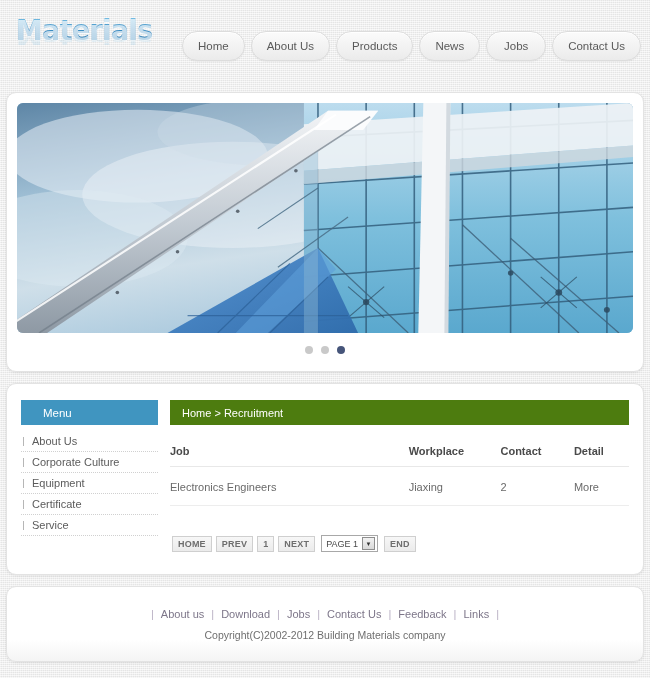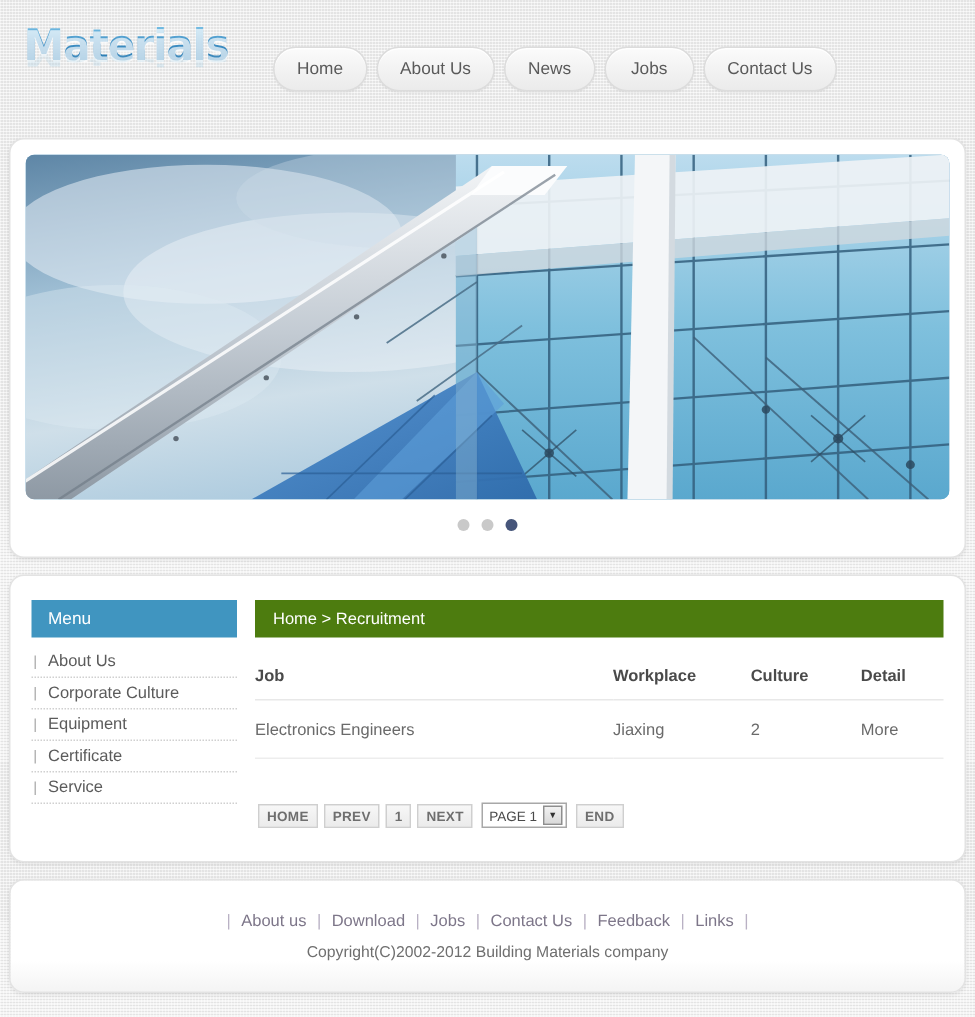--- a/index.html
+++ b/index.html
@@ -119,21 +119,21 @@
   .main-card { margin-top: 11px; height: 192px; padding: 16px 14px; display: flex; gap: 12px; }
 
   .sidebar { width: 137px; flex: 0 0 137px; }
   .sidebar-head {
     background: #4095c0;
     color: #fff;
     font-size: 11.5px;
     height: 25px;
     display: flex;
     align-items: center;
-    padding-left: 11px;
+    padding-left: 22px;
   }
   .side-item {
     display: flex;
     align-items: center;
     height: 21px;
     font-size: 11px;
     color: #5b5b5b;
     border-bottom: 1px dotted #d0d0d0;
     padding-left: 2px;
     cursor: pointer;
@@ -243,20 +243,21 @@
 <div class="page">
 
   <div class="header">
     <div class="logo-wrap">
       <div class="logo-text">Materials</div>
       <div class="logo-reflect">Materials</div>
     </div>
     <div class="nav">
       <div class="nav-btn">Home</div>
       <div class="nav-btn">About Us</div>
+      <div class="nav-btn">Products</div>
       <div class="nav-btn">News</div>
       <div class="nav-btn">Jobs</div>
       <div class="nav-btn">Contact Us</div>
     </div>
   </div>
 
   <div class="card hero-card">
     <div class="hero-img">
       <svg viewBox="0 0 614 238" preserveAspectRatio="none">
         <defs>
@@ -404,21 +405,21 @@
     </div>
 
     <div class="content">
       <div class="crumb">Home &gt; Recruitment</div>
 
       <table class="jobs">
         <thead>
           <tr>
             <th class="c-job">Job</th>
             <th class="c-place">Workplace</th>
-            <th class="c-num">Culture</th>
+            <th class="c-num">Contact</th>
             <th class="c-detail">Detail</th>
           </tr>
         </thead>
         <tbody>
           <tr>
             <td class="c-job">Electronics Engineers</td>
             <td class="c-place">Jiaxing</td>
             <td class="c-num">2</td>
             <td class="c-detail">More</td>
           </tr>

